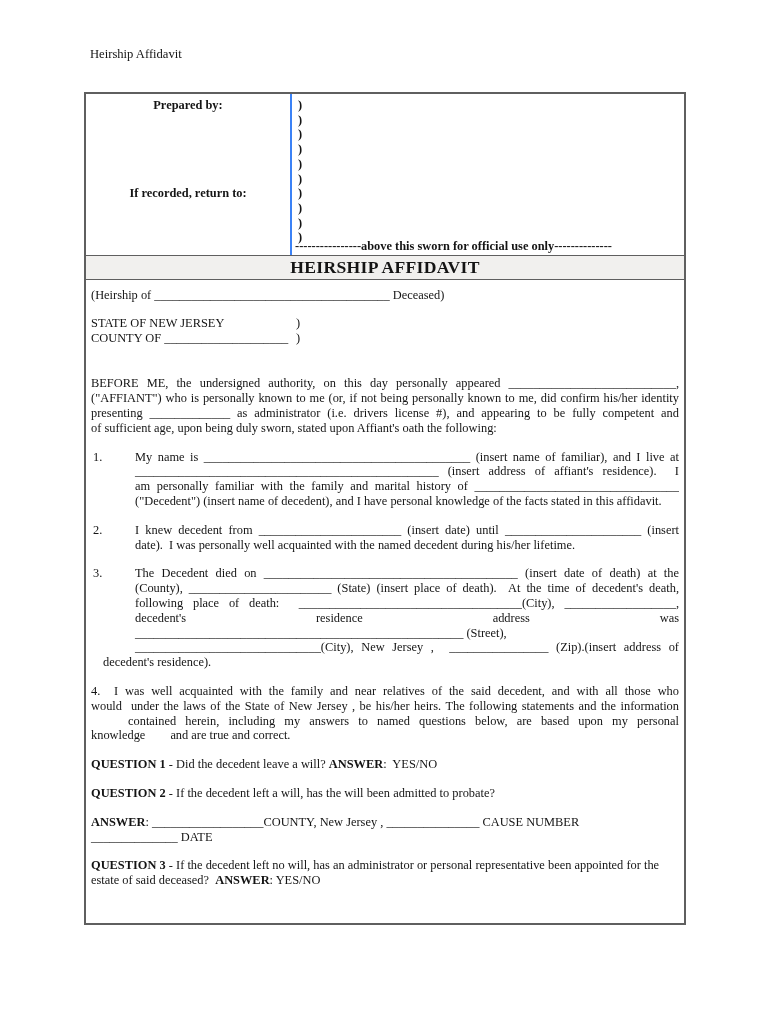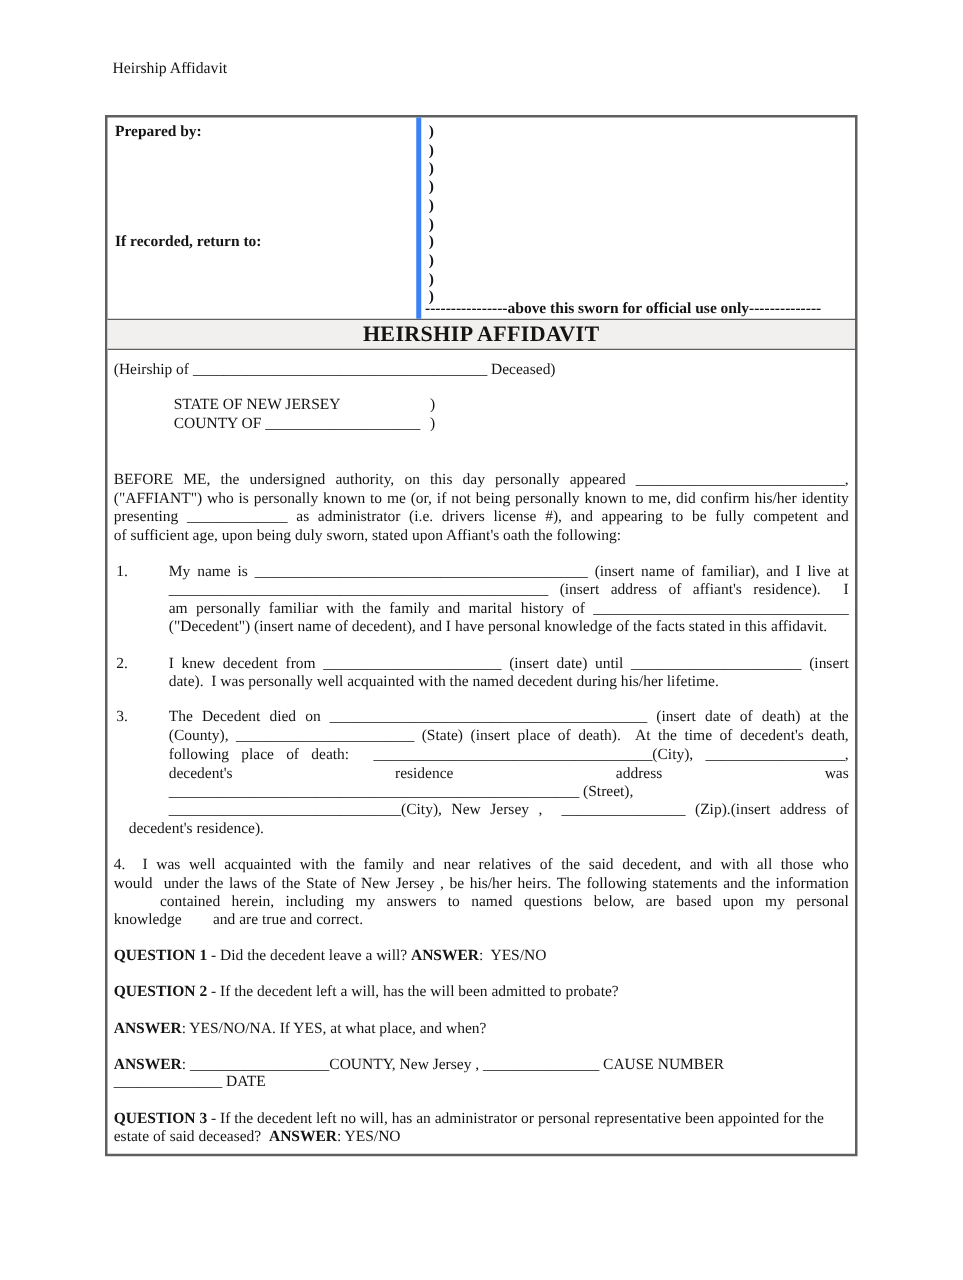--- a/index.html
+++ b/index.html
@@ -1,29 +1,29 @@
 <!DOCTYPE html>
 <html><head>
 <meta charset="utf-8">
 <style>
   html,body{margin:0;padding:0;background:#ffffff;}
   body{width:770px;height:1024px;position:relative;font-family:"Liberation Serif","DejaVu Serif",serif;font-size:12.4px;color:#141414;}
   .page-header{position:absolute;left:90px;top:47px;font-size:12.6px;}
   .doc-box{position:absolute;left:84px;top:92px;width:602px;height:833px;border:2px solid #5f5f5f;box-sizing:border-box;background:#fff;}
   .top-table{display:flex;height:162px;border-bottom:1px solid #5f5f5f;box-sizing:border-box;}
-  .cell-left{width:251px;border-right:4px solid #3b82f6;box-sizing:border-box;padding:4px 6px 0 6px;}
+  .cell-left{width:206px;border-right:2px solid #3b82f6;box-sizing:border-box;padding:4px 6px 0 6px;text-align:center;}
   .cell-right{flex:1;padding:4px 0 0 6px;position:relative;box-sizing:border-box;}
   .line{line-height:14.7px;min-height:14.7px;}
   .b{font-weight:bold;}
   .official{position:absolute;bottom:1px;left:3px;right:1px;font-weight:bold;white-space:nowrap;overflow:hidden;line-height:14.7px;}
   .title-band{background:#f1f0ee;border-bottom:1px solid #5f5f5f;text-align:center;font-weight:bold;font-size:17.6px;height:23px;line-height:23px;letter-spacing:0.3px;}
   .content{padding:0 5px;}
   .subtitle{margin-top:8px;line-height:14.8px;}
   .venue{margin-top:13px;}
-  .venue .lbl{display:inline-block;width:205px;margin-left:48px;}
+  .venue .lbl{display:inline-block;width:205px;}
   .para{margin-top:14px;}
   .intro{margin-top:31px;}
   .pline{line-height:14.8px;min-height:14.8px;}
   .jl{text-align:justify;text-align-last:justify;}
   .item{position:relative;padding-left:44px;margin-top:14px;}
   .item .num{position:absolute;left:2px;top:0;line-height:14.8px;}
   .outdent{margin-left:-32px;}
   .num4{display:inline-block;width:23px;}
   .gap25{display:inline-block;width:25px;}
   .ind37{padding-left:37px;box-sizing:border-box;}
@@ -123,25 +123,20 @@
         <span class="b">QUESTION 1</span><span> - Did the decedent leave a will? </span><span class="b">ANSWER</span><span>:&nbsp; YES/NO</span>
       </div>
     </div>
 
     <div class="para">
       <div class="pline">
         <span class="b">QUESTION 2</span><span> - If the decedent left a will, has the will been admitted to probate?</span>
       </div>
     </div>
 
-    <div class="para">
-      <div class="pline">
-        <span class="b">ANSWER</span><span>: YES/NO/NA. If YES, at what place, and when?</span>
-      </div>
-    </div>
 
     <div class="para">
       <div class="pline">
         <span class="b">ANSWER</span><span>: __________________COUNTY, New Jersey , _______________ CAUSE NUMBER</span>
       </div>
       <div class="pline">______________ DATE</div>
     </div>
 
     <div class="para">
       <div class="pline">

